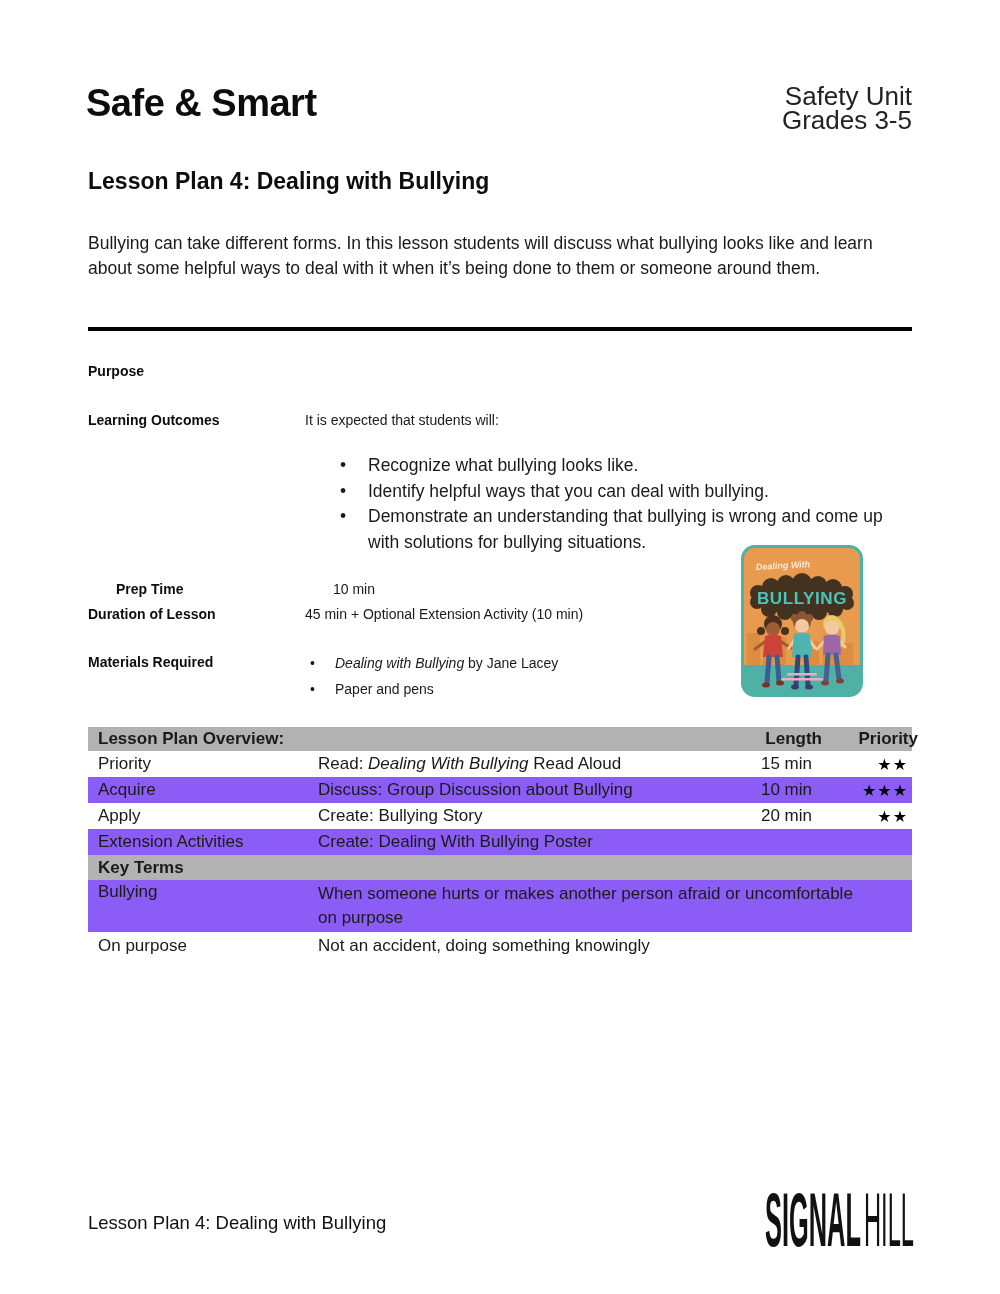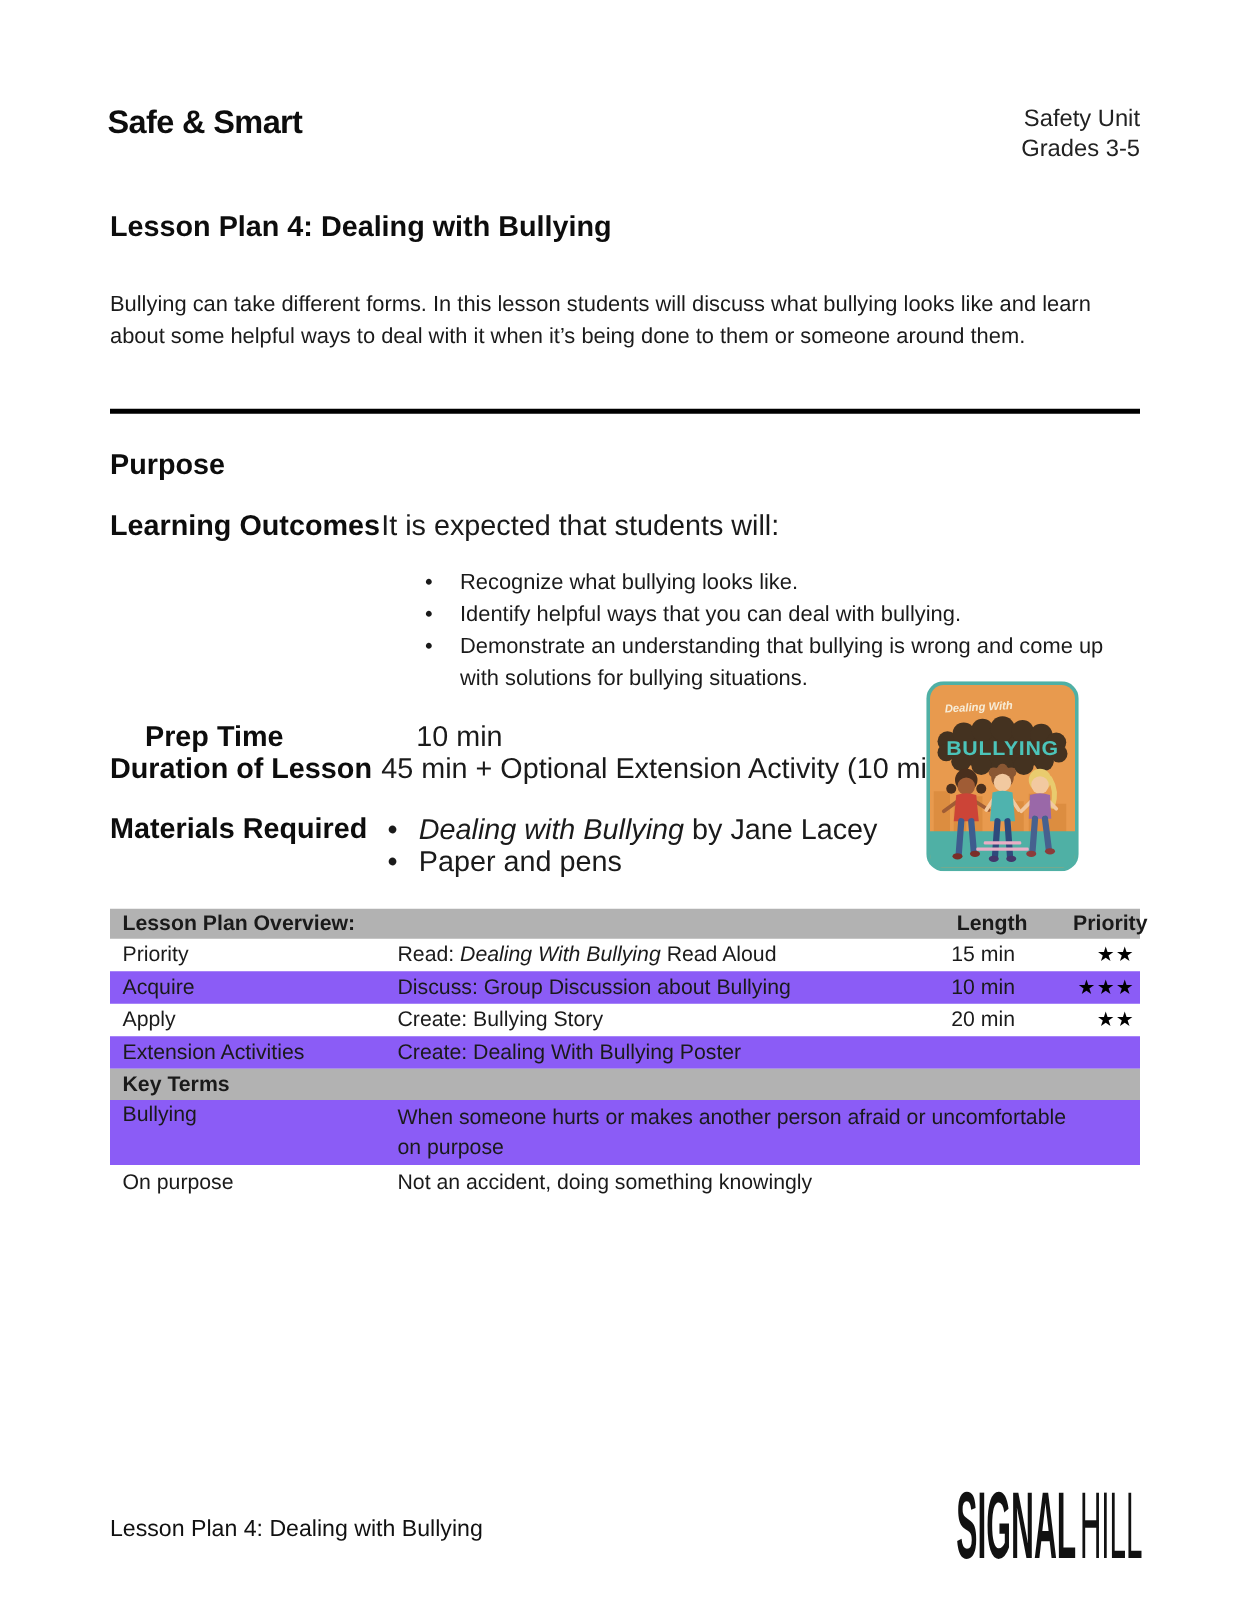--- a/index.html
+++ b/index.html
@@ -1,27 +1,27 @@
 <!DOCTYPE html>
 <html><head>
 <meta charset="utf-8">
 <style>
   html,body{margin:0;padding:0;background:#fff;}
   .page{position:relative;width:1000px;height:1294px;background:#ffffff;
         font-family:"Liberation Sans",sans-serif;color:#1a1a1a;overflow:hidden;}
   .abs{position:absolute;}
 
-  .brand{left:86px;top:82px;font-size:26px;font-weight:800;letter-spacing:-0.5px;color:#0d0d0d;}
-  .unit-info{right:88px;top:84px;text-align:right;font-size:19px;line-height:24px;color:#222;font-weight:400;}
+  .brand{left:86px;top:82px;font-size:38px;font-weight:800;letter-spacing:-0.5px;color:#0d0d0d;}
+  .unit-info{right:88px;top:84px;text-align:right;font-size:26px;line-height:24px;color:#222;font-weight:400;}
   .lesson-title{left:88px;top:168px;font-size:23px;font-weight:700;color:#0d0d0d;}
   .intro{left:88px;top:231px;width:790px;font-size:17.5px;line-height:25px;}
 
   .rule{left:88px;top:327px;width:824px;height:4px;background:#000;}
 
-  .info-row{display:grid;grid-template-columns:217px 1fr;width:824px;font-size:23px;line-height:25px;}
+  .info-row{display:grid;grid-template-columns:217px 1fr;width:824px;font-size:14px;line-height:25px;}
   .label{font-weight:700;color:#0d0d0d;}
 
   .lo-list{left:340px;top:453px;width:548px;font-size:17.5px;line-height:25.5px;}
   .lo-item{position:relative;padding-left:28px;}
   .lo-item .dot{position:absolute;left:0;top:0;}
 
   .mat-list{padding-left:5px;}
   .mat-item{position:relative;padding-left:25px;line-height:26px;}
   .mat-item .dot{position:absolute;left:0;top:0;}
 

